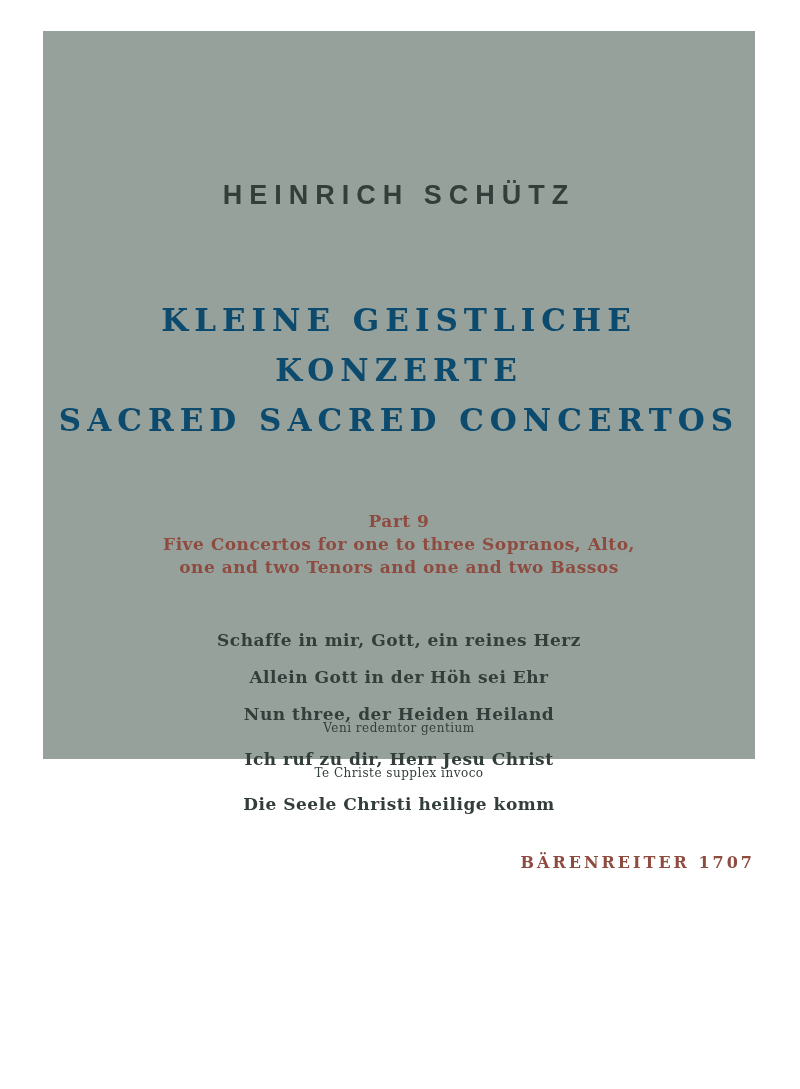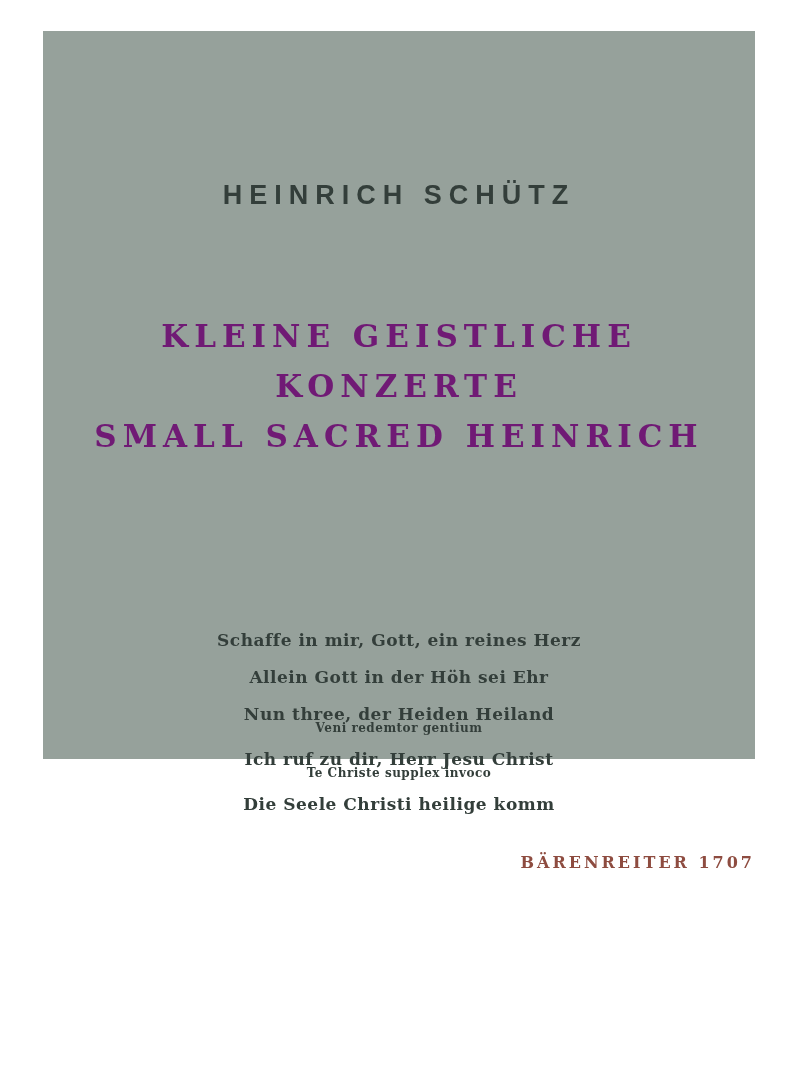--- a/index.html
+++ b/index.html
@@ -34,26 +34,26 @@
   .composer {
     top: 148px;
     font-family: "Liberation Sans", sans-serif;
     font-weight: bold;
     font-size: 27px;
     line-height: 32px;
     letter-spacing: 7px;
     color: #333e3a;
   }
   .title-block {
-    top: 280px;
+    top: 264px;
     font-weight: bold;
     font-size: 31px;
     line-height: 50px;
     letter-spacing: 6px;
-    color: #701a75;
+    color: #0c4a6e;
   }
   .volume-block {
     font-weight: bold;
     font-size: 17px;
     line-height: 23px;
     letter-spacing: 0.5px;
     color: #8e4c40;
   }
   .volume-de { top: 398px; }
   .volume-en { top: 479px; }
@@ -62,21 +62,21 @@
     color: #333e3a;
   }
   .work-title {
     font-weight: bold;
     font-size: 17px;
     line-height: 25px;
     letter-spacing: 0.5px;
     margin-top: 12px;
   }
   .work-subtitle {
-    font-weight: bold;
+    font-weight: normal;
     font-size: 12px;
     line-height: 14px;
     margin-top: -6px;
     margin-bottom: 6px;
     letter-spacing: 0.5px;
   }
   .work-subtitle:empty { display: none; }
   .publisher {
     top: 822px;
     font-weight: bold;
@@ -90,24 +90,29 @@
 </head>
 <body>
 
 <div class="page">
   <div class="cover">
 
     <div class="abs composer">HEINRICH SCHÜTZ</div>
 
     <div class="abs title-block">
       <div>KLEINE GEISTLICHE KONZERTE</div>
-      <div>SMALL SACRED HEINRICH</div>
+      <div>SACRED SACRED CONCERTOS</div>
     </div>
 
 
+    <div class="abs volume-block volume-en">
+      <div>Part 9</div>
+      <div>Five Concertos for one to three Sopranos, Alto,</div>
+      <div>one and two Tenors and one and two Bassos</div>
+    </div>
 
     <div class="abs contents-block">
       <div>
         <div class="work-title">Schaffe in mir, Gott, ein reines Herz</div>
 
       </div>
       <div>
         <div class="work-title">Allein Gott in der Höh sei Ehr</div>
 
       </div>

